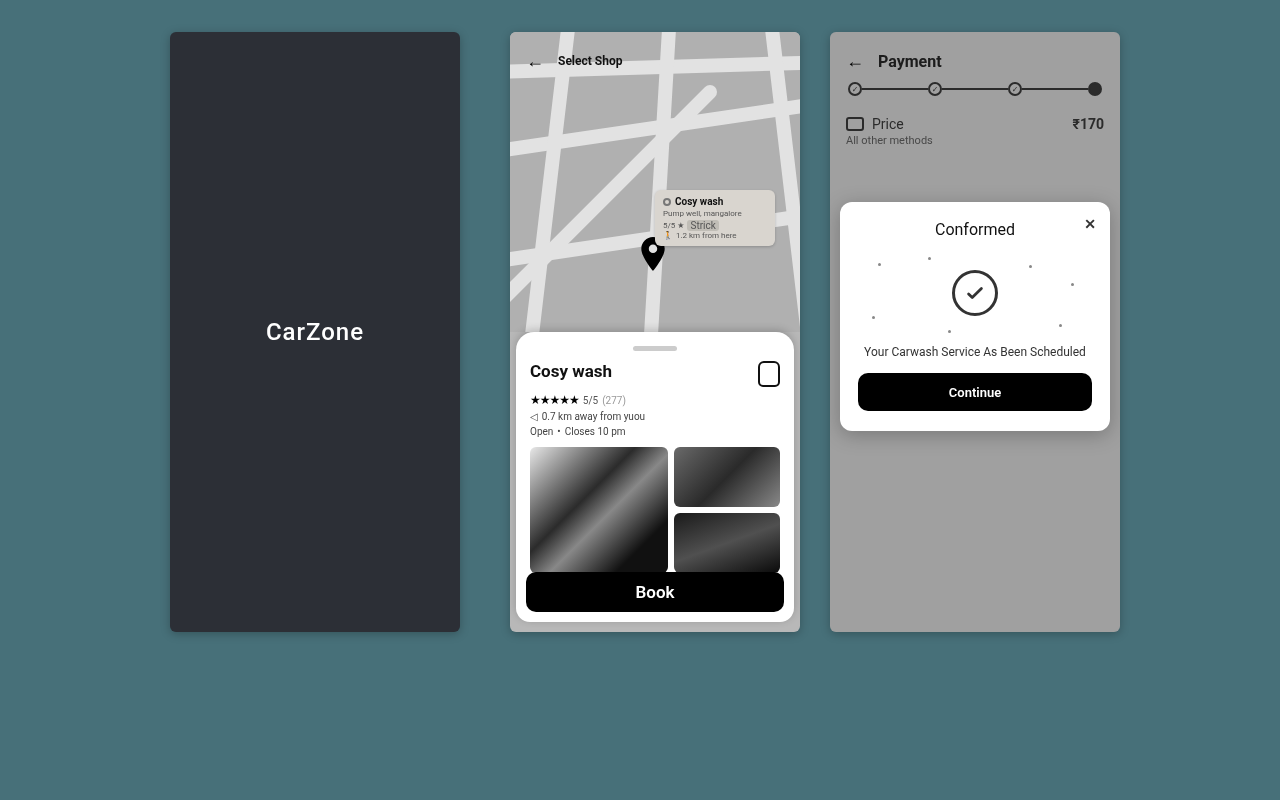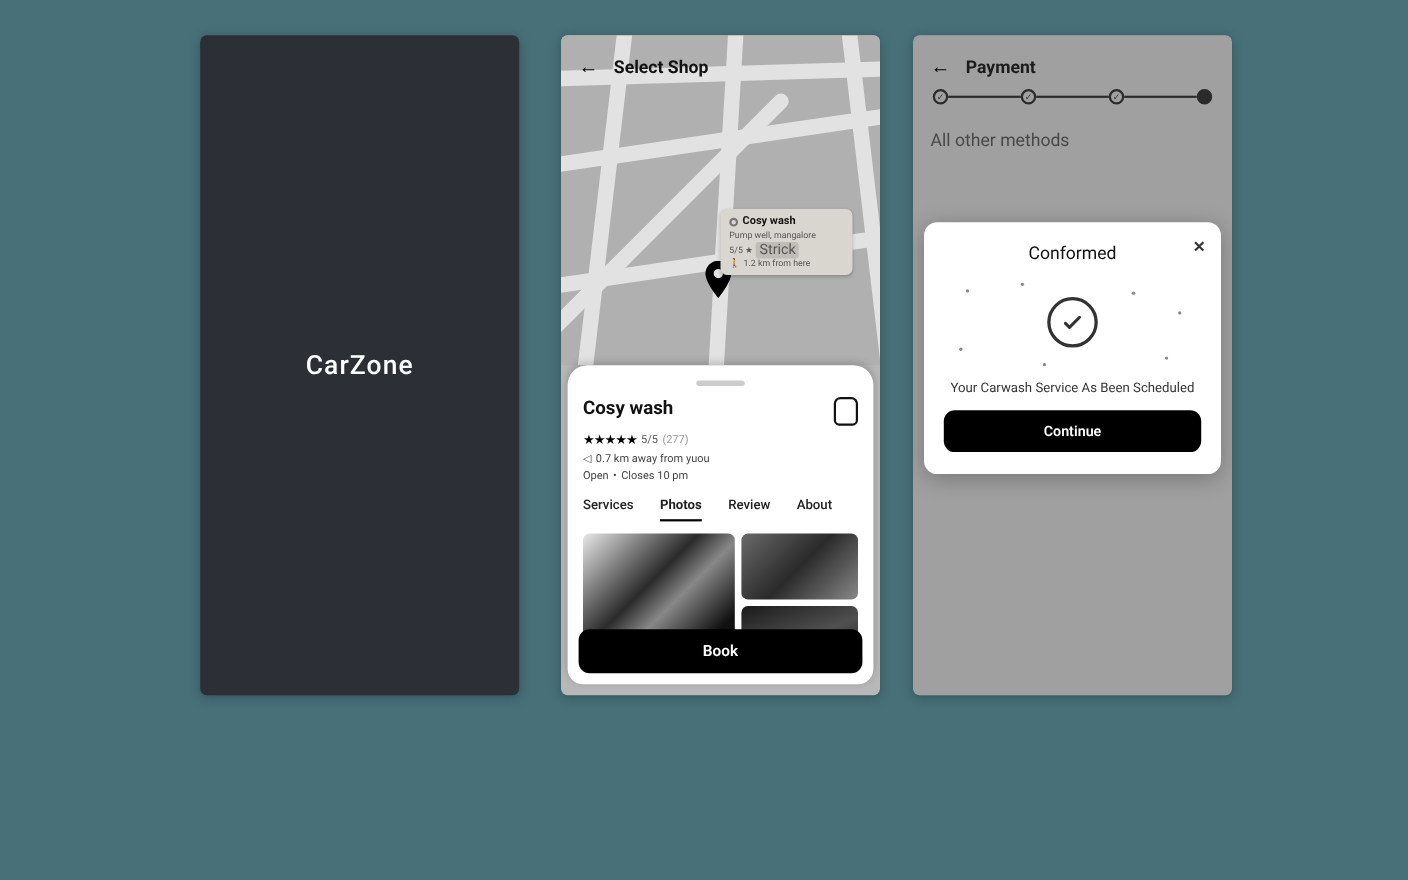--- a/index.html
+++ b/index.html
@@ -12,70 +12,70 @@
   }
   .phone {
     position: absolute;
     width: 290px;
     height: 600px;
     border-radius: 6px;
     overflow: hidden;
     box-shadow: 0 2px 10px rgba(0,0,0,.25);
   }
   
-  .s1 { left: 170px; top: 32px; background:#2c2f36; display:flex; align-items:center; justify-content:center;margin-left:12px; }
+  .s1 { left: 170px; top: 32px; background:#2c2f36; display:flex; align-items:center; justify-content:center; }
   .brand { color:#fff; font-size:24px; font-weight:500; letter-spacing:1px; }
 
   
   .s2 { left: 510px; top: 32px; background:#b8b8b8; }
   .map-area { position:relative; height:300px; background:#b0b0b0; overflow:hidden; }
   .map-roads { position:absolute; inset:0; }
   .map-roads svg line { stroke:#e2e2e2; stroke-width:14; stroke-linecap:round; }
   .s2-header { position:absolute; top:18px; left:16px; display:flex; align-items:center; gap:14px; z-index:5;}
   .back-arr { font-size:18px; font-weight:600; }
-  .s2-title { font-size:16px; font-weight:700; color:#111;}
+  .s2-title { font-size:12px; font-weight:700; color:#111;}
   .map-pin { position:absolute; left:130px; top:205px; color:#000; }
   .map-tooltip { position:absolute; left:145px; top:158px; background:#d9d5cf; border-radius:6px; padding:6px 8px; width:120px; font-size:9px; color:#333; z-index:4; box-shadow:0 1px 3px rgba(0,0,0,.2);}
   .map-tooltip .t1 { font-weight:700; font-size:10px; color:#111; margin-bottom:2px; display:flex; align-items:center; gap:4px;}
   .map-tooltip .t2 { font-size:8px; color:#555; margin-bottom:2px;}
   .map-tooltip .t3 { font-size:8px; color:#555; display:flex; align-items:center; gap:3px;}
-  .map-tooltip .badge{ background:#c0bdb6; border-radius:3px; padding:0 3px; font-size:13px;}
+  .map-tooltip .badge{ background:#c0bdb6; border-radius:3px; padding:0 3px; font-size:10px;}
   .sheet { position:absolute; left:6px; right:6px; top:300px; bottom:10px; background:#fff; border-radius:18px 18px 14px 14px; padding:14px 14px 0 14px; box-shadow:0 -2px 8px rgba(0,0,0,.2);}
   .grab { width:44px; height:5px; background:#ccc; border-radius:3px; margin:0 auto 10px;}
   .shop-row { display:flex; justify-content:space-between; align-items:flex-start;}
   .shop-name { font-size:17px; font-weight:700; color:#111;}
   .bm { width:22px; height:26px; border:2px solid #111; border-radius:6px 6px 5px 5px; position:relative;}
   .rating-row { margin-top:6px; font-size:10px; color:#555; display:flex; align-items:center; gap:4px;}
   .stars { color:#000; letter-spacing:-1px; font-size:12px;}
   .dist-row, .open-row { font-size:10px; color:#444; margin-top:4px; display:flex; align-items:center; gap:4px;}
   .tabs { display:flex; gap:24px; margin-top:14px; border-bottom:1px solid transparent; font-size:12px;}
   .tab { padding-bottom:6px; color:#222; font-weight:500;}
   .tab.active { border-bottom:2px solid #000; font-weight:700;}
   .photos { display:grid; grid-template-columns: 1.3fr 1fr; grid-template-rows: 1fr 1fr; gap:6px; margin-top:10px; height:126px;}
   .ph { background:#555; border-radius:6px; background-size:cover;}
   .ph1 { grid-row:1/3; background:linear-gradient(135deg,#e8e8e8 0%, #2b2b2b 40%, #888 55%, #111 80%);}
   .ph2 { background:linear-gradient(135deg,#6a6a6a,#2a2a2a,#888);}
   .ph3 { background:linear-gradient(160deg,#1a1a1a,#505050,#0a0a0a);}
-  .book-btn { position:absolute; left:10px; right:10px; bottom:10px; height:40px; background:#000; color:#fff; border-radius:10px; display:flex; align-items:center; justify-content:center; font-size:14px; font-weight:600;}
+  .book-btn { position:absolute; left:10px; right:10px; bottom:10px; height:40px; background:#000; color:#fff; border-radius:10px; display:flex; align-items:center; justify-content:center; font-size:17px; font-weight:600;}
 
   
   .s3 { left: 830px; top: 32px; background:#bcbcbc; }
   .s3-wrap { position:absolute; inset:0; padding:18px 16px;}
   .s3-hdr { display:flex; align-items:center; gap:14px; }
   .s3-title { font-size:16px; font-weight:700; color:#222;}
   .stepper { display:flex; align-items:center; margin:10px 2px 0 2px;}
   .step-dot{ width:14px;height:14px;border:2px solid #333;border-radius:50%; display:flex;align-items:center;justify-content:center;}
   .step-dot.fill{ background:#333;}
   .step-dot .chk{ font-size:8px; color:#333;}
   .step-line{ flex:1; height:2px; background:#333;}
   .price-row{ display:flex; justify-content:space-between; align-items:center; margin-top:20px; color:#333; font-size:14px;}
   .price-row .lbl{ display:flex; align-items:center; gap:8px;}
   .card-ic{ width:18px;height:14px;border:2px solid #333;border-radius:3px;}
   .price-val{ font-weight:700;}
-  .methods{ margin-top:23px; font-size:16px; color:#555;}
+  .methods{ margin-top:2px; font-size:11px; color:#555;}
   .pay-btn{ position:absolute; left:14px; right:14px; bottom:18px; height:36px; background:#2a2a2a; color:#cfcfcf; border-radius:10px; display:flex; align-items:center; justify-content:center; font-size:13px;}
   .dim-ov{ position:absolute; inset:0; background:rgba(0,0,0,0.15);}
   .dialog{ position:absolute; left:10px; right:10px; top:170px; background:#fff; border-radius:12px; padding:18px 18px 20px; box-shadow:0 4px 20px rgba(0,0,0,.25);}
   .dlg-close{ position:absolute; right:14px; top:14px; font-size:14px; color:#333; font-weight:700;}
   .dlg-title{ text-align:center; font-size:16px; font-weight:400; color:#111; margin-bottom:14px;}
   .dlg-spark{ position:relative; height:80px; display:flex; align-items:center; justify-content:center;}
   .check-circ{ width:46px; height:46px; border:3px solid #333; border-radius:50%; display:flex; align-items:center; justify-content:center;}
   .check-circ svg{ width:22px; height:22px;}
   .spark-dot{ position:absolute; width:3px; height:3px; background:#888; border-radius:50%;}
   .dlg-msg{ text-align:center; font-size:12px; color:#333; margin:12px 6px 14px;}
@@ -140,26 +140,20 @@
     </div>
     <div class="dist-row">
       <span>◁</span>
       <span>0.7 km away from yuou</span>
     </div>
     <div class="open-row">
       <span>Open</span>
       <span>•</span>
       <span>Closes 10 pm</span>
     </div>
-    <div class="tabs">
-      <div class="tab">Services</div>
-      <div class="tab active">Photos</div>
-      <div class="tab">Review</div>
-      <div class="tab">About</div>
-    </div>
     <div class="photos">
       <div class="ph ph1"></div>
       <div class="ph ph2"></div>
       <div class="ph ph3"></div>
     </div>
     <div class="book-btn">Book</div>
   </div>
 </div>
 
 <div class="phone s3">
@@ -175,20 +169,27 @@
       <div class="step-line"></div>
       <div class="step-dot">
           <span class="chk">✓</span>
         </div>
       <div class="step-line"></div>
       <div class="step-dot">
           <span class="chk">✓</span>
         </div>
       <div class="step-line"></div>
       <div class="step-dot fill"></div>
+    </div>
+    <div class="price-row">
+      <div class="lbl">
+        <span class="card-ic"></span>
+        <span>Price</span>
+      </div>
+      <span class="price-val">₹170</span>
     </div>
     <div class="methods">All other methods</div>
   </div>
 
   <div class="dim-ov"></div>
   <div class="dialog">
     <div class="dlg-close">✕</div>
     <div class="dlg-title">Conformed</div>
     <div class="dlg-spark">
       <span class="spark-dot" style="left:20px;top:10px"></span>

